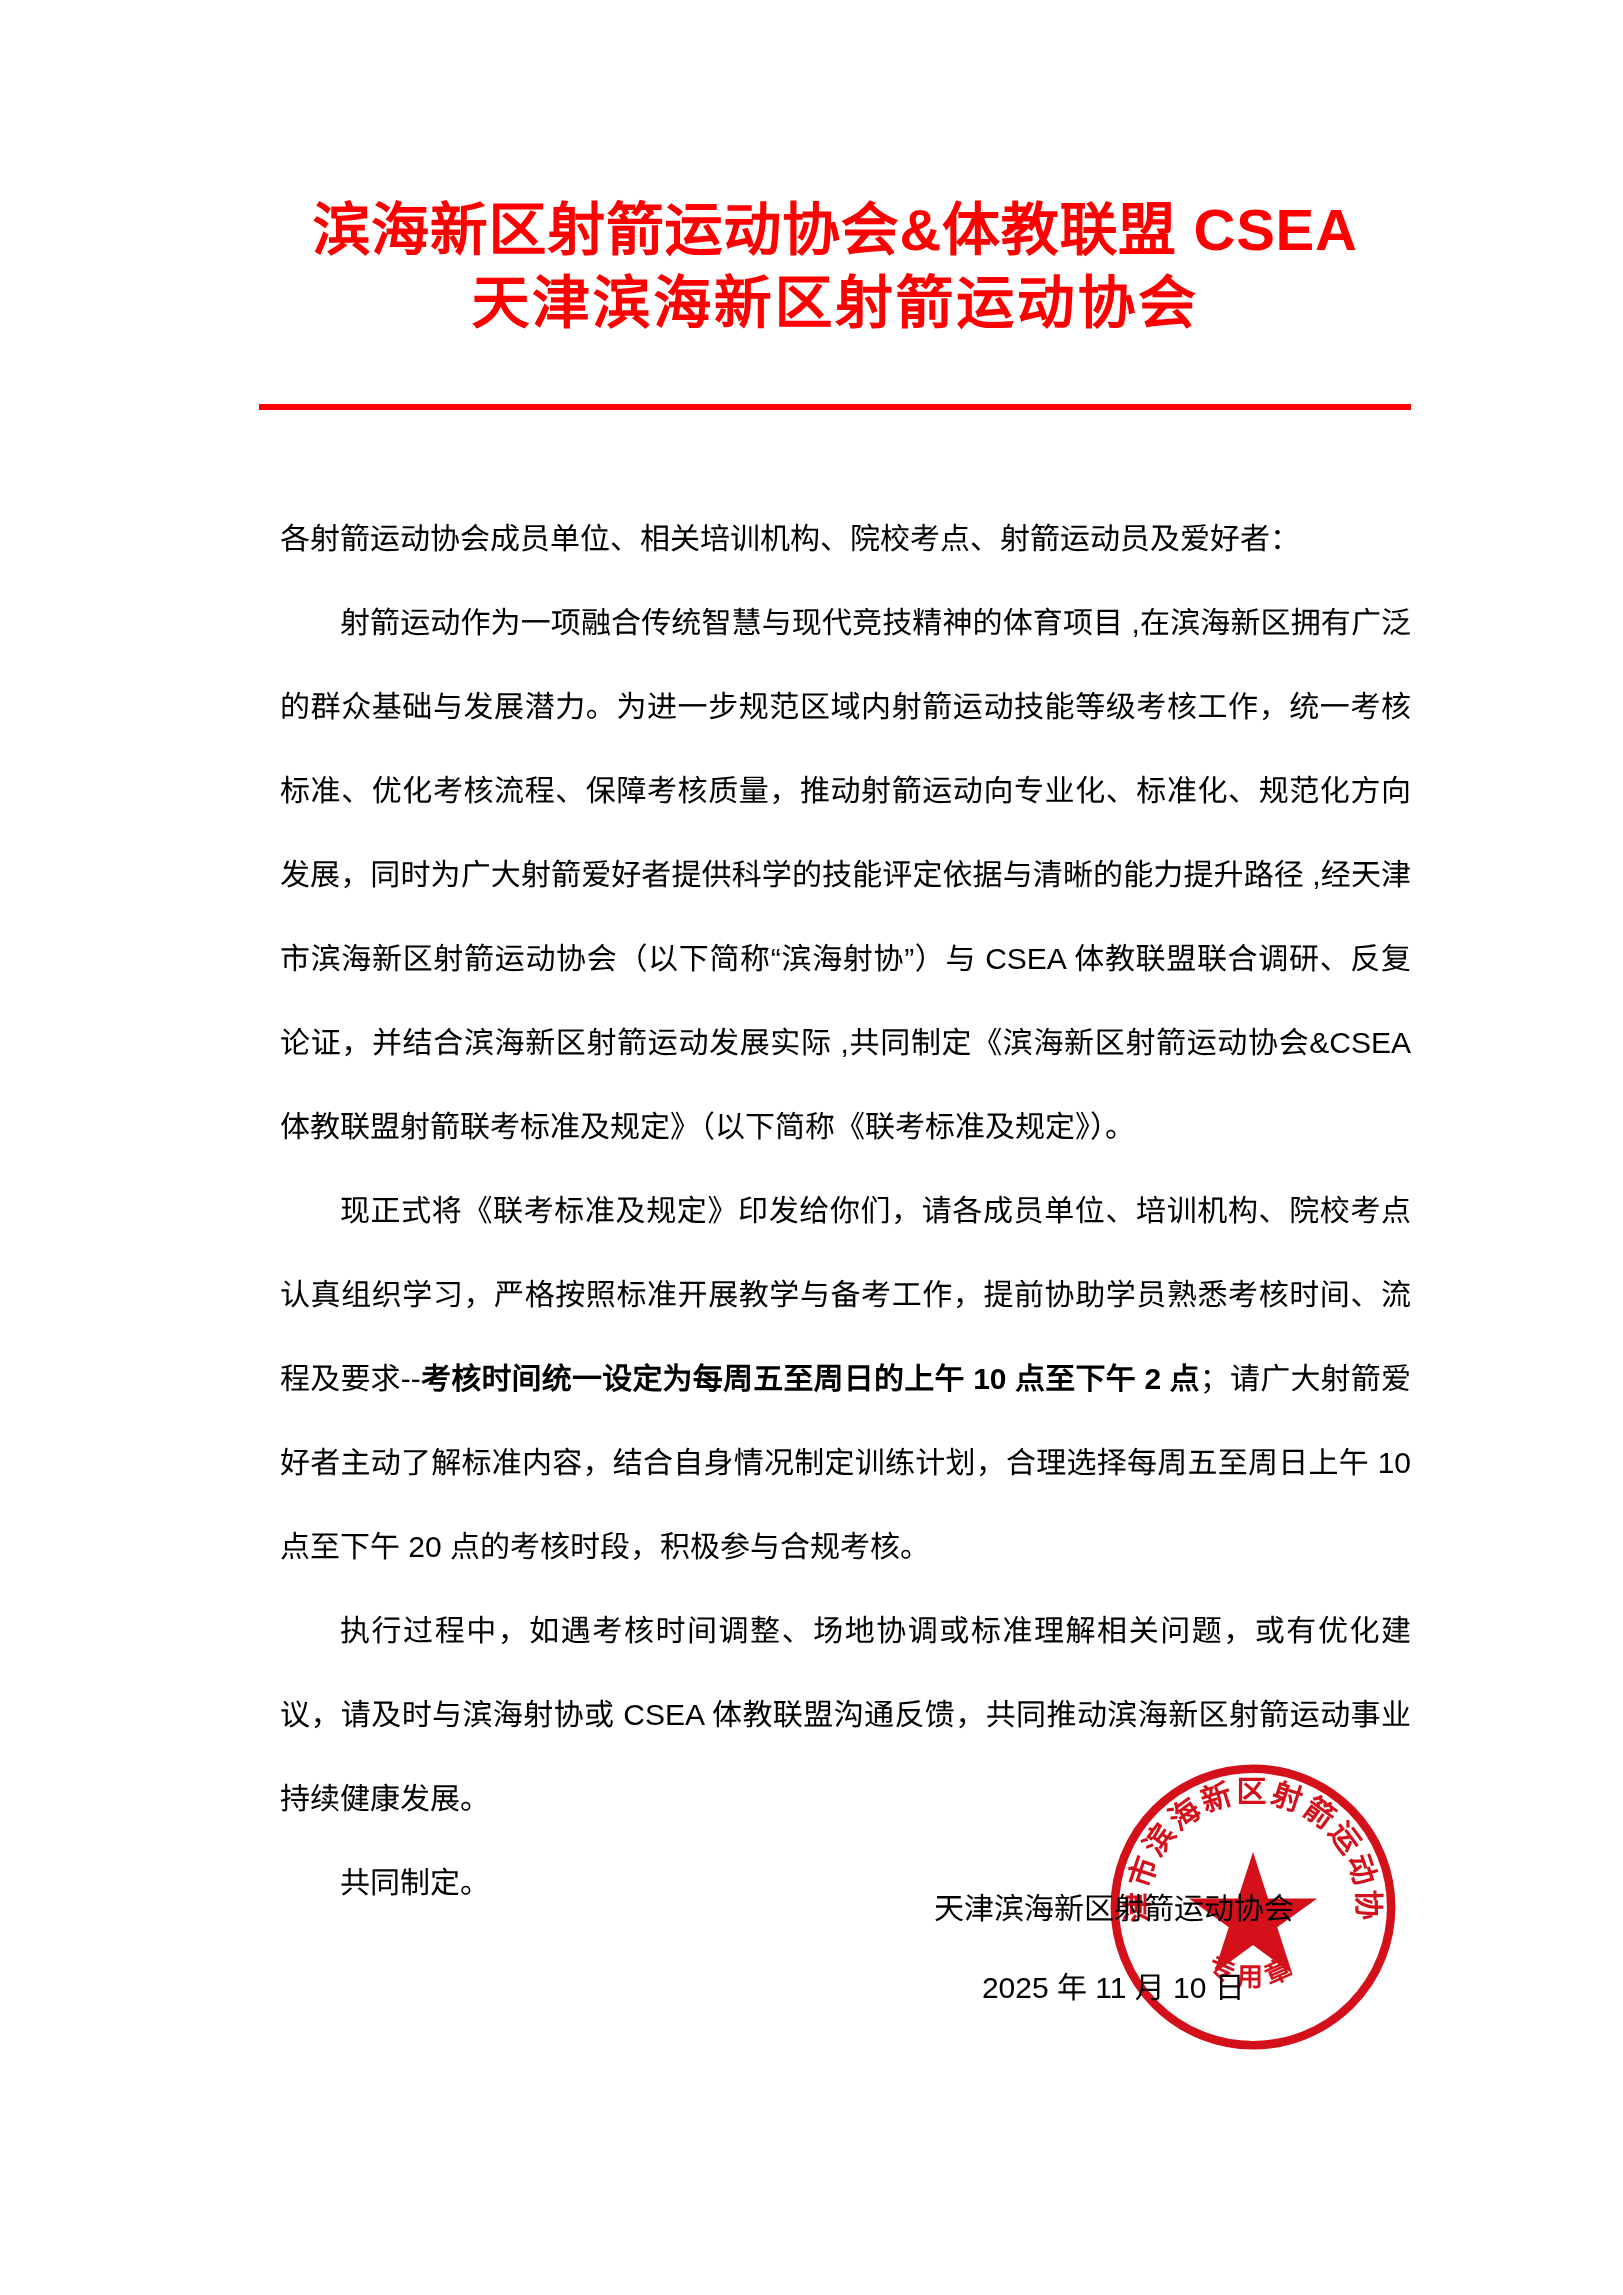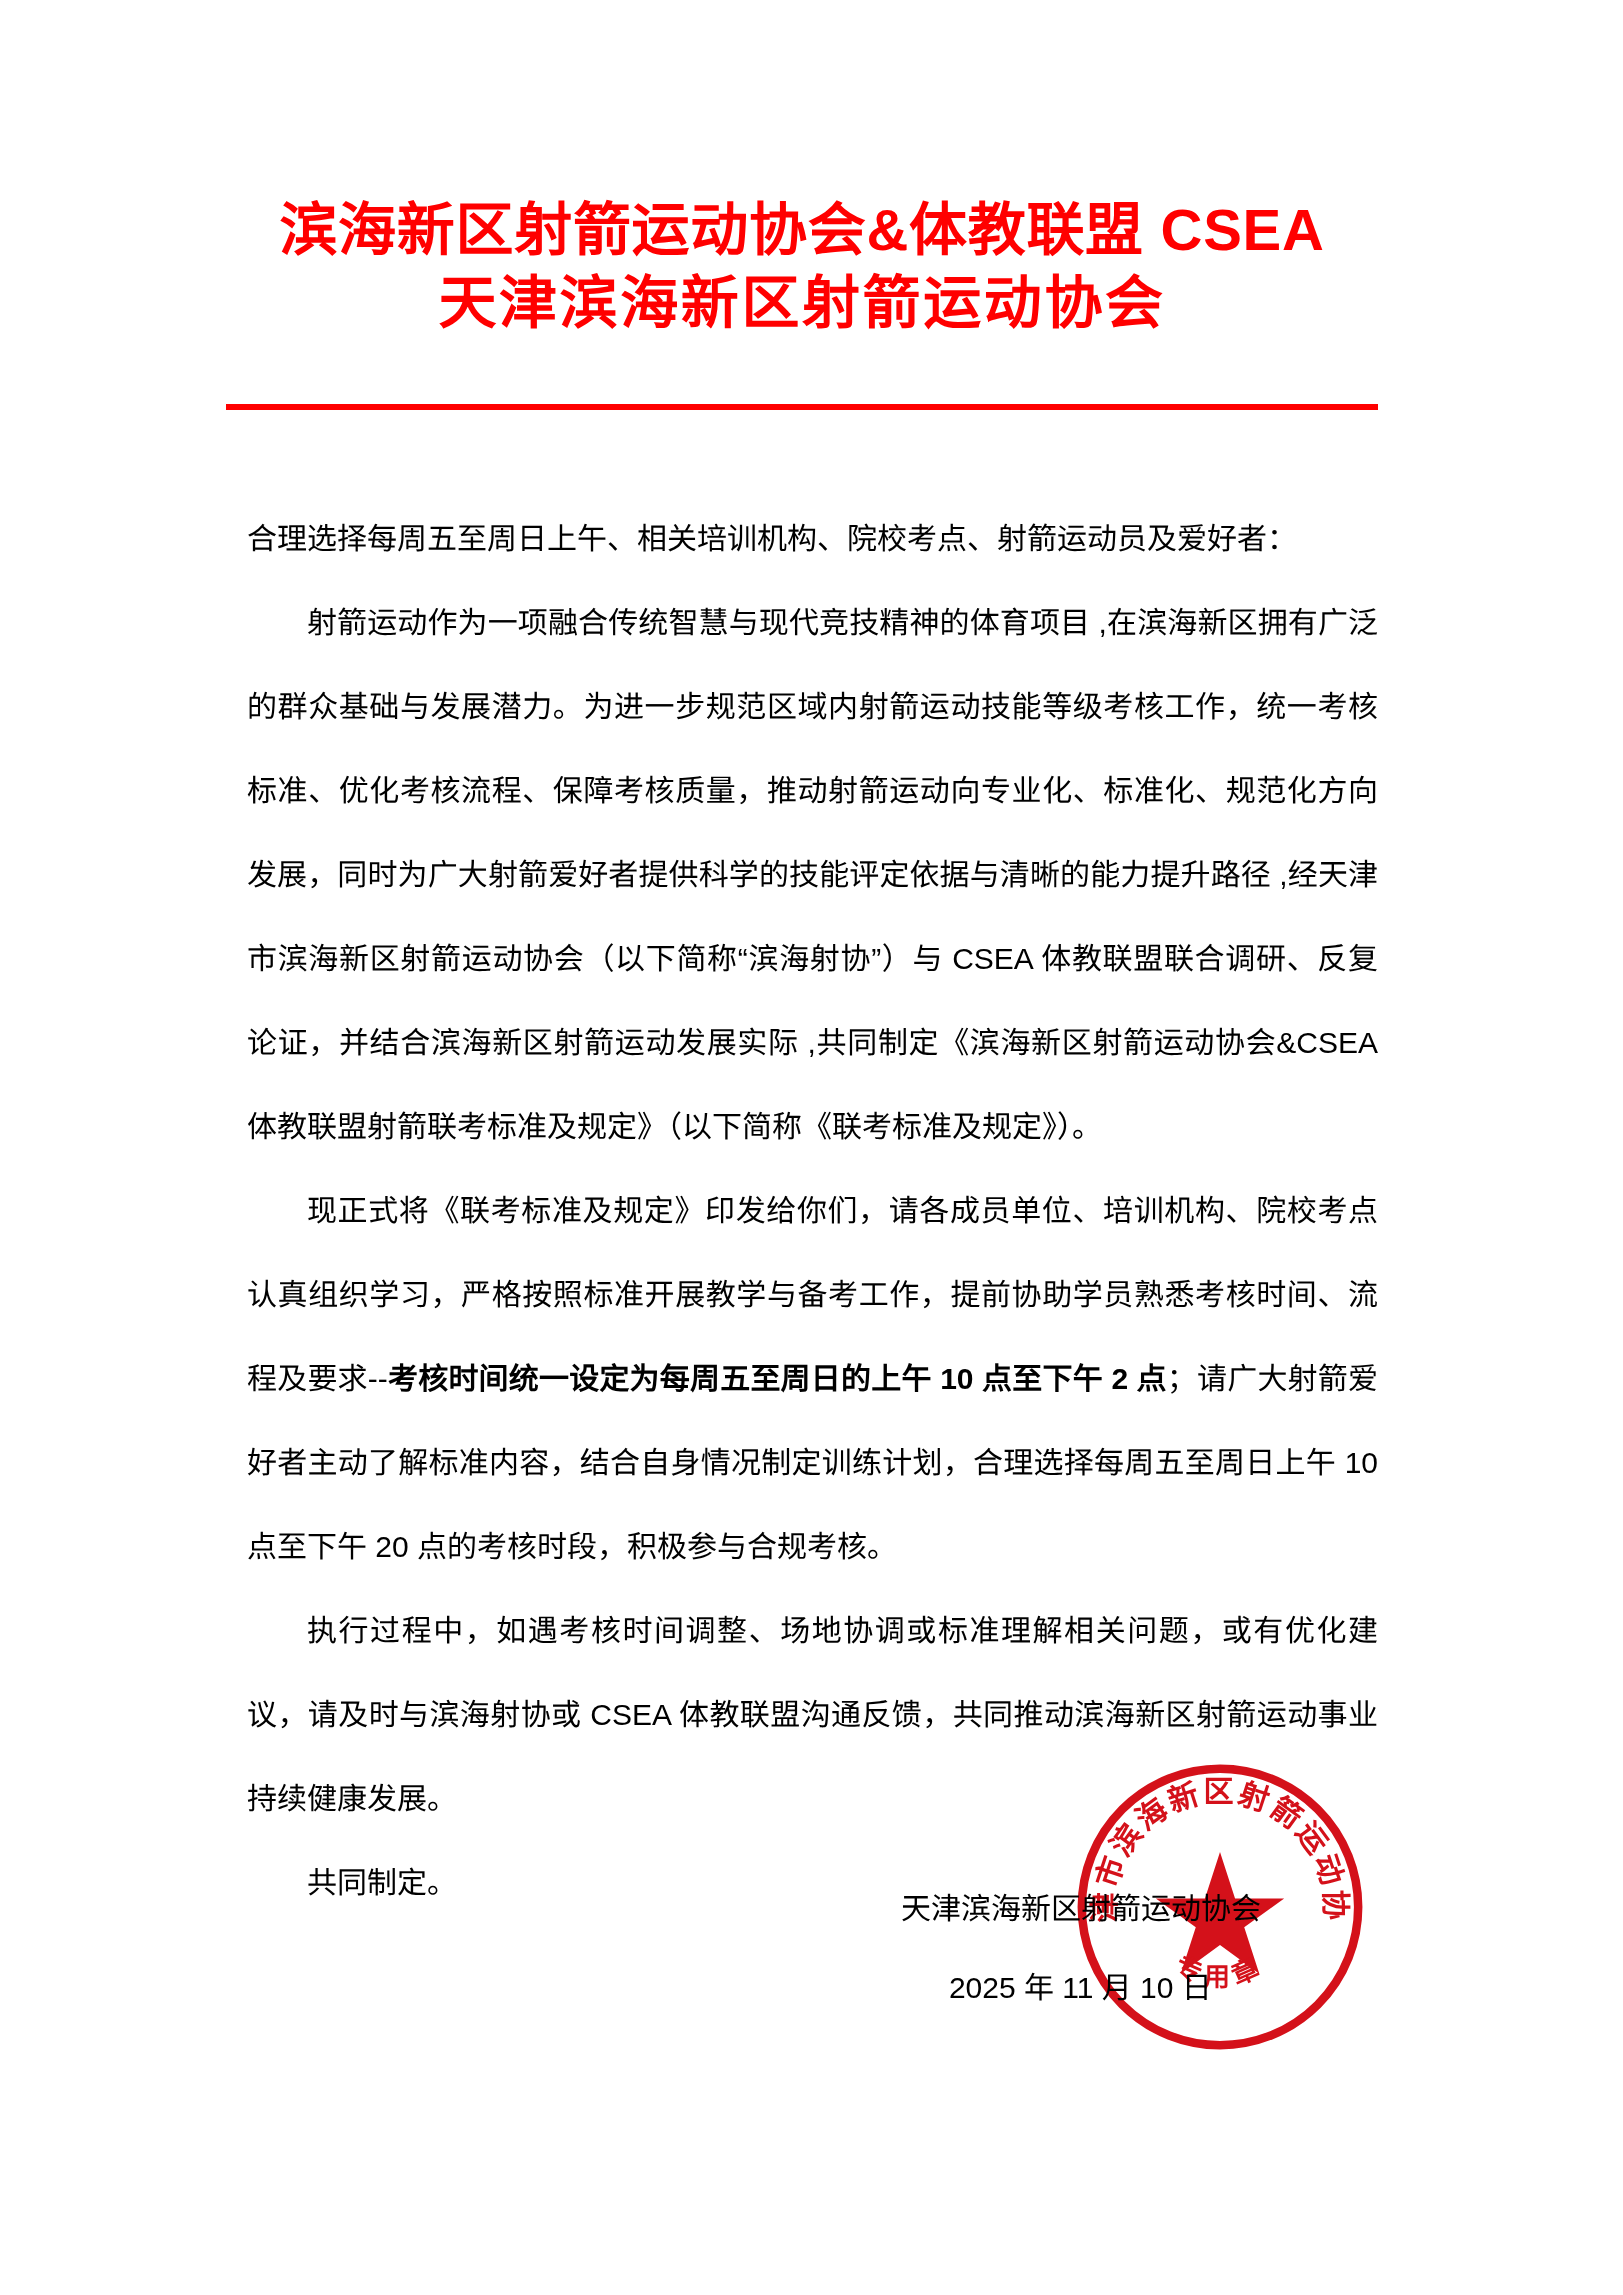--- a/index.html
+++ b/index.html
@@ -8,20 +8,21 @@
     width:1623px;height:2295px;
     position:relative;overflow:hidden;
     font-family:"Liberation Sans","DejaVu Sans",sans-serif;
     color:#000000;
     -webkit-font-smoothing:antialiased;
   }
 
   .page{
     position:absolute;inset:0;
     background:#ffffff;
+    margin-left:33px;
   }
 
   
   .title-block{
     position:absolute;
     left:226px; top:193px; width:1152px;
     text-align:center;
   }
   .title-line{
     display:block;
@@ -94,21 +95,21 @@
 
   <div class="title-block">
     <span class="title-line l1">滨海新区射箭运动协会&amp;体教联盟 CSEA</span>
     <span class="title-line l2">天津滨海新区射箭运动协会</span>
   </div>
 
   <div class="rule"></div>
 
   <div class="body">
 
-    <p class="para salutation">合理选择每周五至周日上午、相关培训机构、院校考点、射箭运动员及爱好者：</p>
+    <p class="para salutation">各射箭运动协会成员单位、相关培训机构、院校考点、射箭运动员及爱好者：</p>
 
     <p class="para indent">射箭运动作为一项融合传统智慧与现代竞技精神的体育项目 ,在滨海新区拥有广泛的群众基础与发展潜力。为进一步规范区域内射箭运动技能等级考核工作，统一考核标准、优化考核流程、保障考核质量，推动射箭运动向专业化、标准化、规范化方向发展，同时为广大射箭爱好者提供科学的技能评定依据与清晰的能力提升路径 ,经天津市滨海新区射箭运动协会（以下简称“滨海射协”）与 CSEA 体教联盟联合调研、反复论证，并结合滨海新区射箭运动发展实际 ,共同制定《滨海新区射箭运动协会&amp;CSEA 体教联盟射箭联考标准及规定》（以下简称《联考标准及规定》）。</p>
 
     <p class="para indent"><span>现正式将《联考标准及规定》印发给你们，请各成员单位、培训机构、院校考点认真组织学习，严格按照标准开展教学与备考工作，提前协助学员熟悉考核时间、流程及要求--</span><span class="bold-run">考核时间统一设定为每周五至周日的上午 10 点至下午 2 点</span><span>；请广大射箭爱好者主动了解标准内容，结合自身情况制定训练计划，合理选择每周五至周日上午 10 点至下午 20 点的考核时段，积极参与合规考核。</span></p>
 
     <p class="para indent">执行过程中，如遇考核时间调整、场地协调或标准理解相关问题，或有优化建议，请及时与滨海射协或 CSEA 体教联盟沟通反馈，共同推动滨海新区射箭运动事业持续健康发展。</p>
 
     <p class="para indent">共同制定。</p>
   </div>
 

